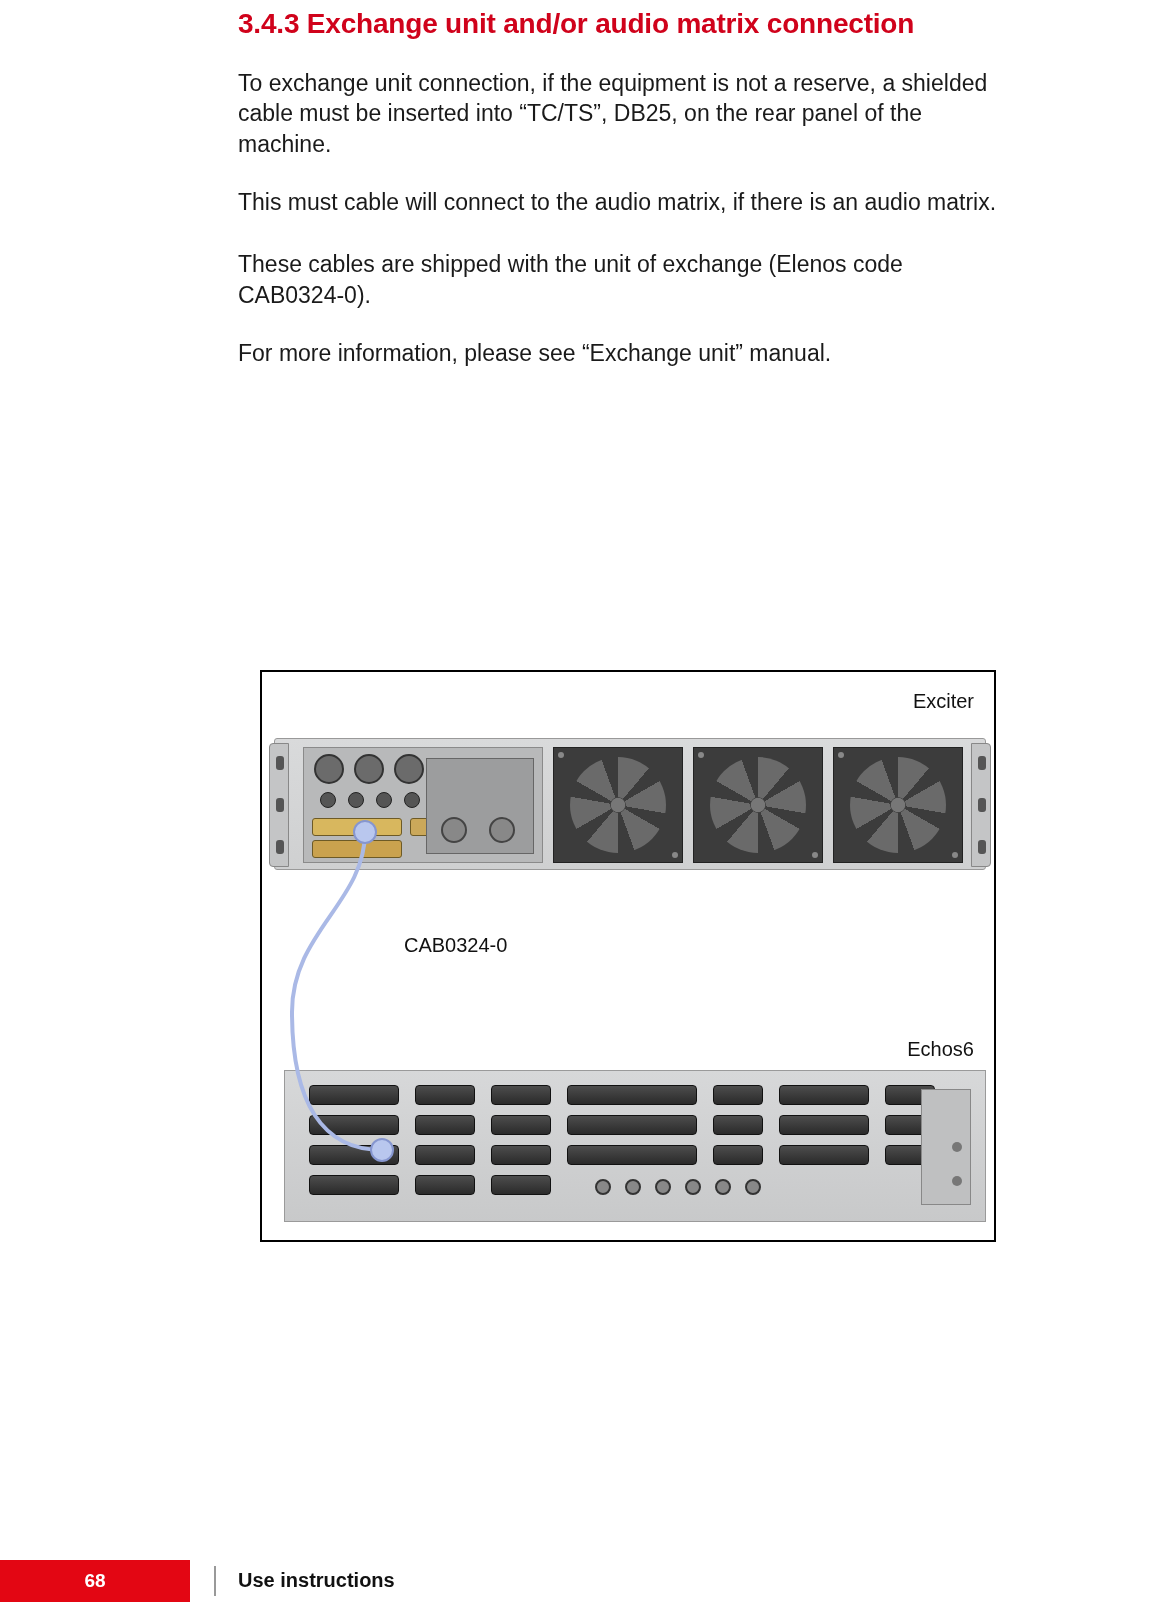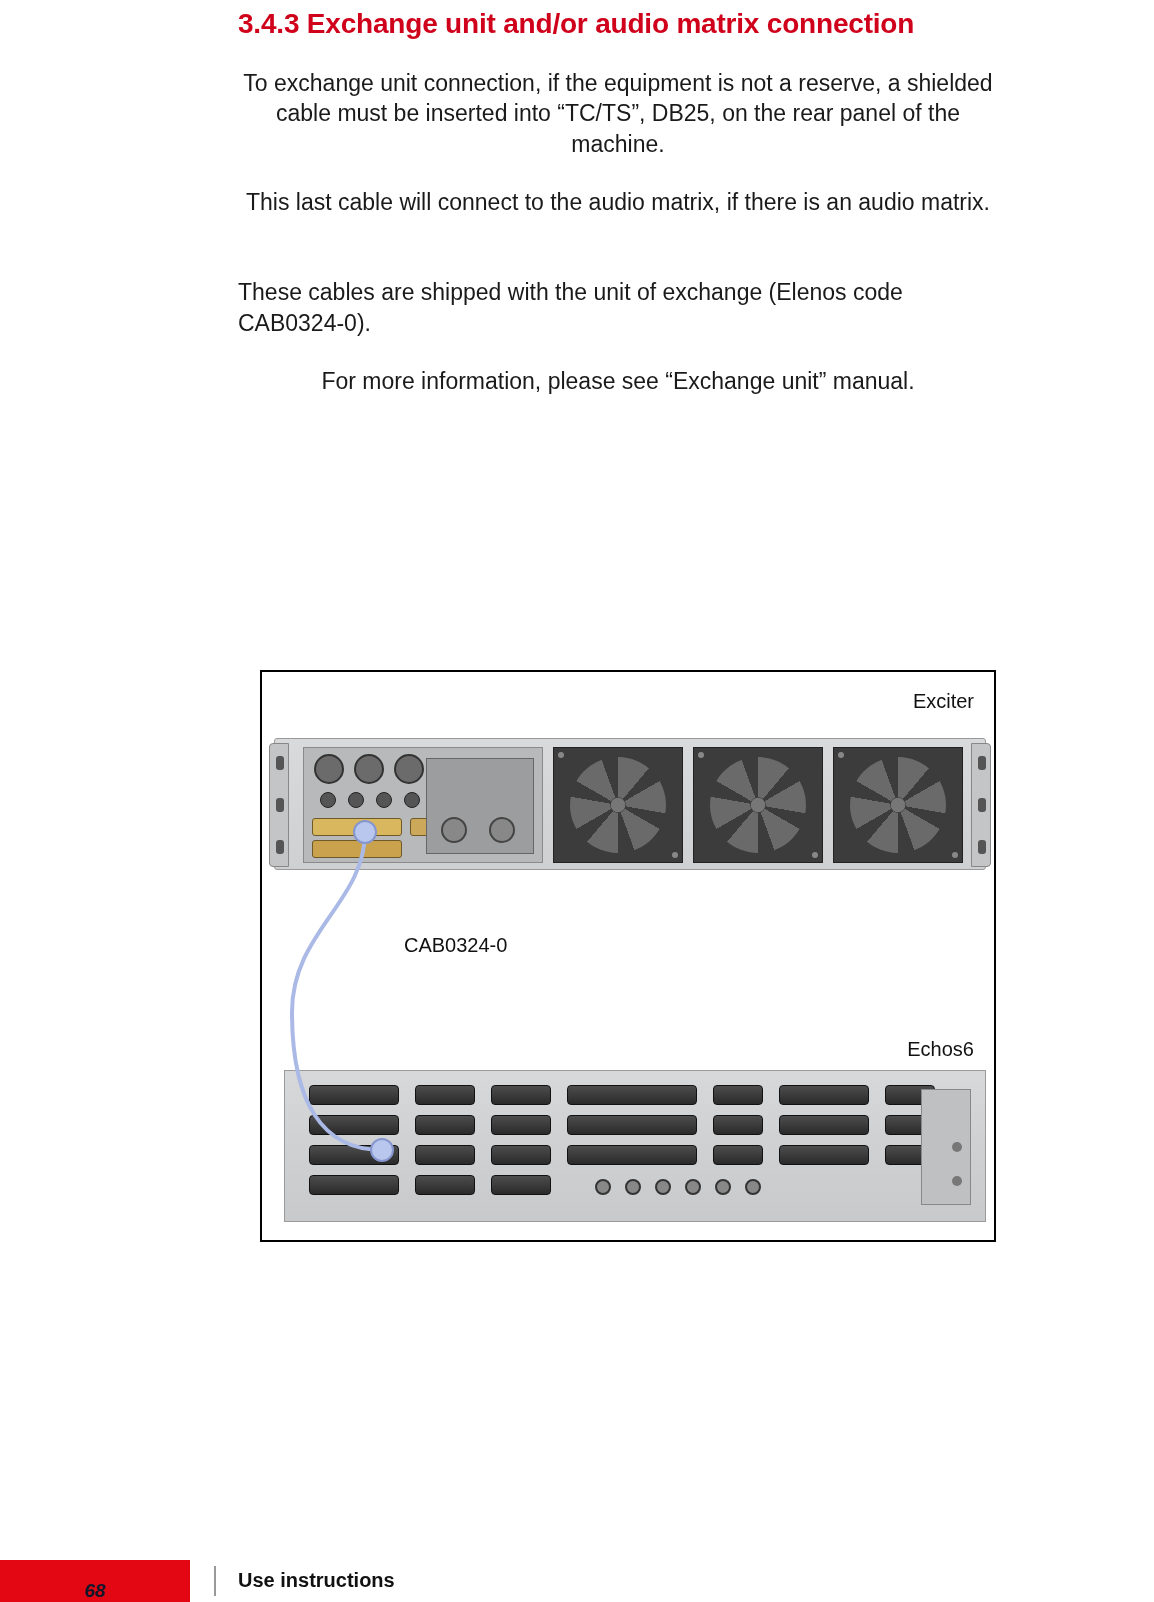--- a/index.html
+++ b/index.html
@@ -2,22 +2,22 @@
 <html><head>
 <meta charset="utf-8">
 <style>
   * { box-sizing: border-box; margin: 0; padding: 0; }
   html, body { width: 1154px; height: 1602px; background: #fff; font-family: "Helvetica Neue", Arial, sans-serif; color: #222; position: relative; }
   .page { position: relative; width: 982px; height: 1602px; }
   .content { position: absolute; left: 238px; top: 8px; width: 760px; }
   h2.sect { color: #d0021b; font-size: 28px; font-weight: 600; letter-spacing: -0.2px; margin-bottom: 4px; font-stretch: condensed; }
   h2.sect, p, .bold { font-family: "Arial Narrow", "Helvetica Neue", Arial, sans-serif; }
   p { font-size: 23px; line-height: 1.32; color: #1a1a1a; margin-bottom: 0; font-stretch: condensed; }
-  .para-gap { margin-top: 28px; text-align: center; }
-  .para-gap-lg { margin-top: 60px; }
+  .para-gap { margin-top: 28px; }
+  .para-gap-lg { margin-top: 32px; }
   .bold { font-weight: 700; font-size: 23px; line-height: 1.32; color: #111; font-stretch: condensed; }
   .figure { position: absolute; left: 260px; top: 670px; width: 736px; height: 572px; border: 2px solid #000; background: #fff; }
   .figure .lbl { position: absolute; font-size: 20px; font-family: "Arial Narrow", Arial, sans-serif; color: #111; font-stretch: condensed; }
 
   
   .exciter { position: absolute; left: 12px; top: 66px; width: 712px; height: 132px; background: linear-gradient(#d9dadb,#cfd0d1); border: 1px solid #999; border-radius: 3px; }
   .exciter .ear { position: absolute; top: 4px; width: 20px; height: 124px; background:#c4c5c6; border:1px solid #888; }
   .exciter .ear.left { left: -6px; border-radius: 4px 0 0 4px;}
   .exciter .ear.right { right: -6px; border-radius: 0 4px 4px 0;}
   .exciter .earhole { position:absolute; width:8px; height:14px; background:#555; border-radius:3px; left:6px; }
@@ -50,33 +50,33 @@
   .bnc{width:16px;height:16px;border-radius:50%;background:#888;border:2px solid #333;}
   .rightplate{position:absolute; right:14px; top:18px; width:50px; height:116px; background:#bfc0c1;border:1px solid #888;}
   .rightplate .led{position:absolute; width:10px;height:10px;border-radius:50%;background:#777;left:30px;}
   .rightplate .led.l1{top:52px;} .rightplate .led.l2{top:86px;}
 
   
   .cable-svg { position:absolute; left:0; top:0; width:736px; height:572px; pointer-events:none; }
 
   
   .footer { position:absolute; left:0; bottom:0; width:1154px; height:42px; }
-  .footer .red { position:absolute; left:0; bottom:0; width:190px; height:42px; background:#e30613; color:#0f172a; display:flex; align-items:flex-end; justify-content:center; font-size:19px; font-weight:700; font-family:"Arial Narrow",Arial,sans-serif;font-style:italic; }
+  .footer .red { position:absolute; left:0; bottom:0; width:190px; height:42px; background:#e30613; color:#ffffff; display:flex; align-items:center; justify-content:center; font-size:19px; font-weight:700; font-family:"Arial Narrow",Arial,sans-serif; }
   .footer .divider{ position:absolute; left:214px; bottom:6px; height:30px; width:2px; background:#999;}
   .footer .label { position:absolute; left:238px; bottom:10px; font-size:20px; font-weight:700; color:#111; font-family:"Arial Narrow",Arial,sans-serif; }
 </style>
 </head>
 <body>
 
 <div class="page">
 
   <div class="content">
     <h2 class="sect">3.4.3 Exchange unit and/or audio matrix connection</h2>
     <p class="para-gap">To exchange unit connection, if the equipment is not a reserve, a shielded cable must be inserted into “TC/TS”, DB25, on the rear panel of the machine.</p>
-    <p class="para-gap">This last cable will connect to the audio matrix, if there is an audio matrix.</p>
+    <p class="para-gap">This must cable will connect to the audio matrix, if there is an audio matrix.</p>
     <p class="para-gap-lg">These cables are shipped with the unit of exchange (Elenos code CAB0324-0).</p>
     <p class="para-gap">For more information, please see “Exchange unit” manual.</p>
   </div>
 
   <div class="figure">
     <span class="lbl" style="right:20px; top:18px;">Exciter</span>
     <span class="lbl" style="left:142px; top:262px;">CAB0324-0</span>
     <span class="lbl" style="right:20px; top:366px;">Echos6</span>
 
     <div class="exciter">

